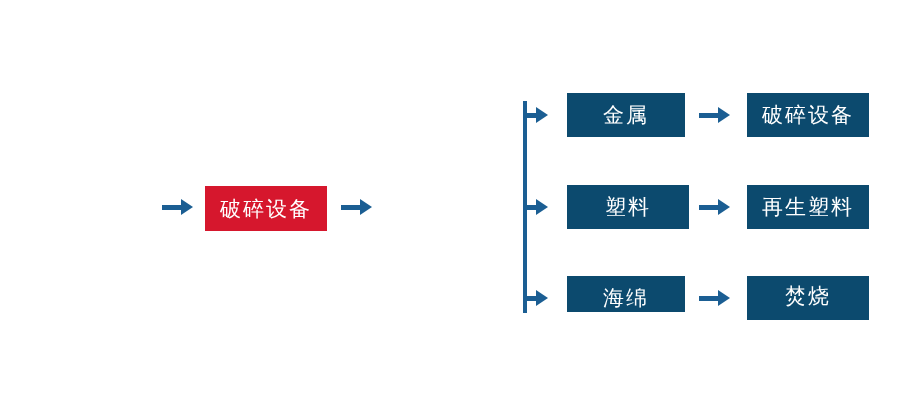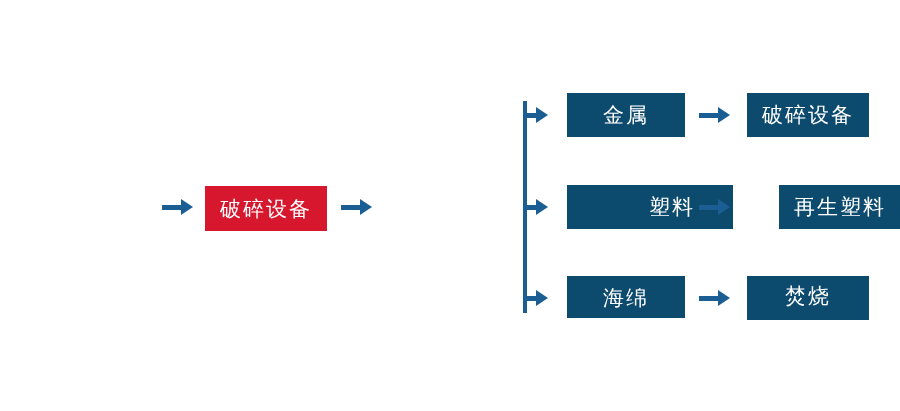--- a/index.html
+++ b/index.html
@@ -28,24 +28,24 @@
   .node.blue { background: #0c4a6e; }
   .node.red  { background: #D6172D; }
 
   
   .n-source   { left: 35px;  top: 186px; width: 115px; }
   .n-crusher  { left: 205px; top: 186px; width: 122px; }
   .n-sorting  { left: 383px; top: 186px; width: 119px; }
 
   
   .n-metal    { left: 567px; top: 93px;  width: 118px; height: 44px; line-height: 44px; }
-  .n-plastic  { left: 567px; top: 185px; width: 122px; height: 44px; line-height: 44px; padding-left: 44px; }
-  .n-sponge   { left: 567px; top: 276px; width: 118px; height: 42px; line-height: 44px; }
+  .n-plastic  { left: 567px; top: 185px; width: 122px; height: 44px; line-height: 44px; }
+  .n-sponge   { left: 567px; top: 276px; width: 118px; height: 36px; line-height: 44px; }
   .n-recycle  { left: 747px; top: 93px;  width: 122px; height: 44px; line-height: 44px; }
-  .n-replast  { left: 747px; top: 185px; width: 122px; height: 44px; line-height: 44px; margin-left: 32px; }
+  .n-replast  { left: 747px; top: 185px; width: 122px; height: 44px; line-height: 44px; }
   .n-burn     { left: 747px; top: 276px; width: 122px; height: 44px; line-height: 44px; font-family: Liberation Mono, monospace; }
 
   
   .arrow {
     position: absolute;
     display: flex;
     align-items: center;
     height: 18px;
   }
   .arrow .shaft {

